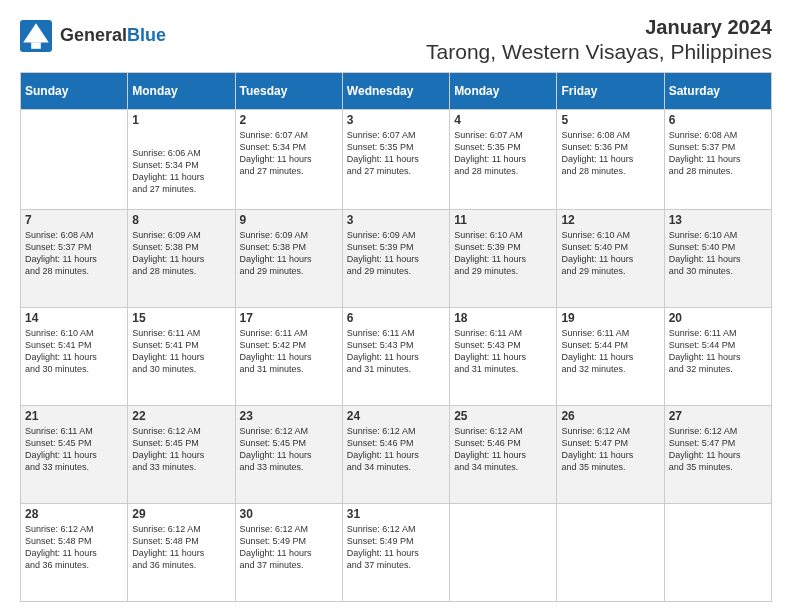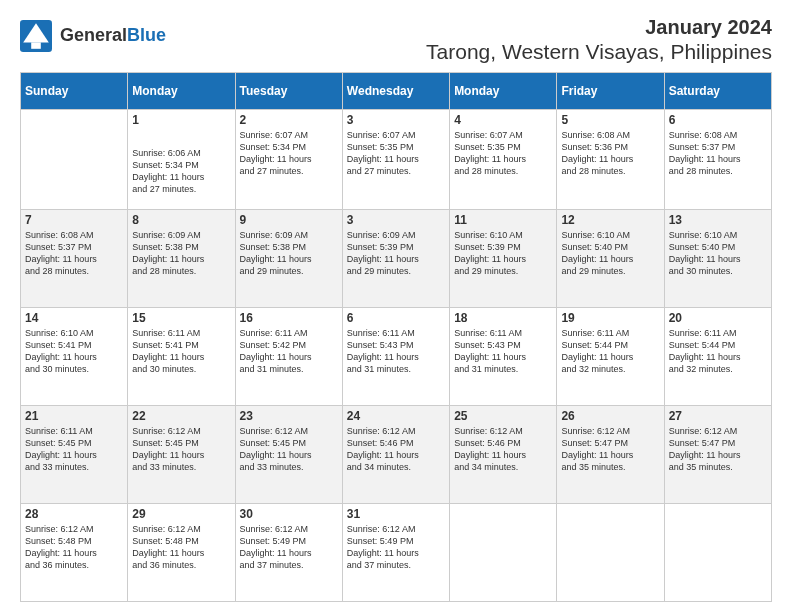--- a/index.html
+++ b/index.html
@@ -245,21 +245,21 @@
 and 30 minutes.</div>
           </td>
           <td>
             <span class="day-number">15</span>
             <div class="day-info" style="white-space: pre-line;">Sunrise: 6:11 AM
 Sunset: 5:41 PM
 Daylight: 11 hours
 and 30 minutes.</div>
           </td>
           <td>
-            <span class="day-number">16</span>
+            <span class="day-number">17</span>
             <div class="day-info" style="white-space: pre-line;">Sunrise: 6:11 AM
 Sunset: 5:42 PM
 Daylight: 11 hours
 and 31 minutes.</div>
           </td>
           <td>
             <span class="day-number">6</span>
             <div class="day-info" style="white-space: pre-line;">Sunrise: 6:11 AM
 Sunset: 5:43 PM
 Daylight: 11 hours

